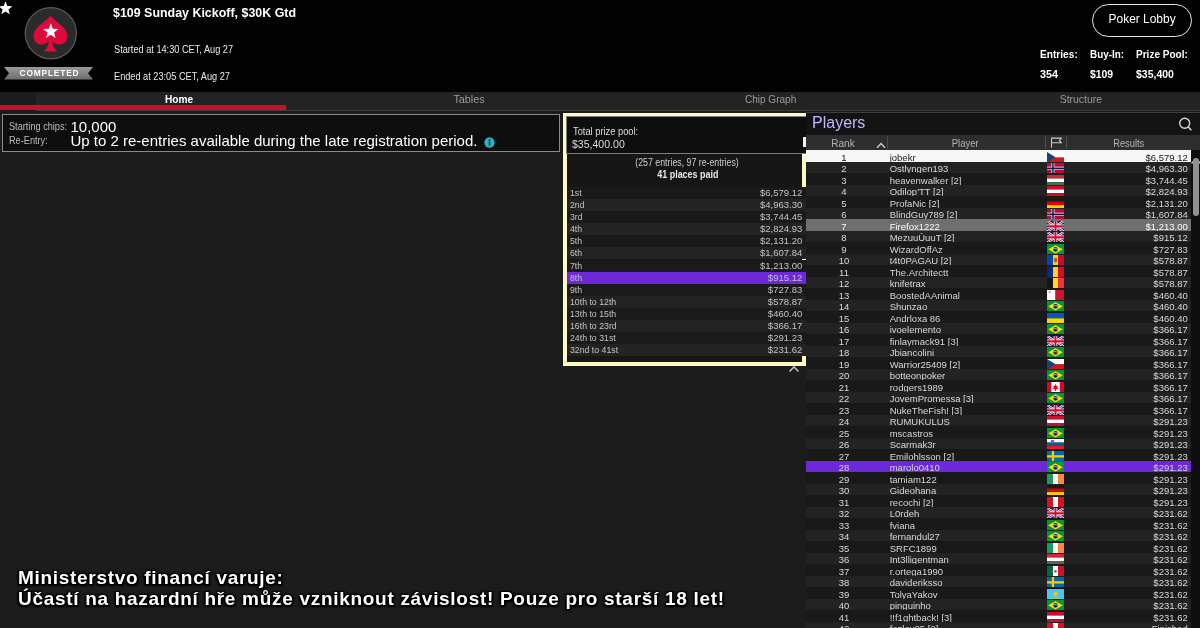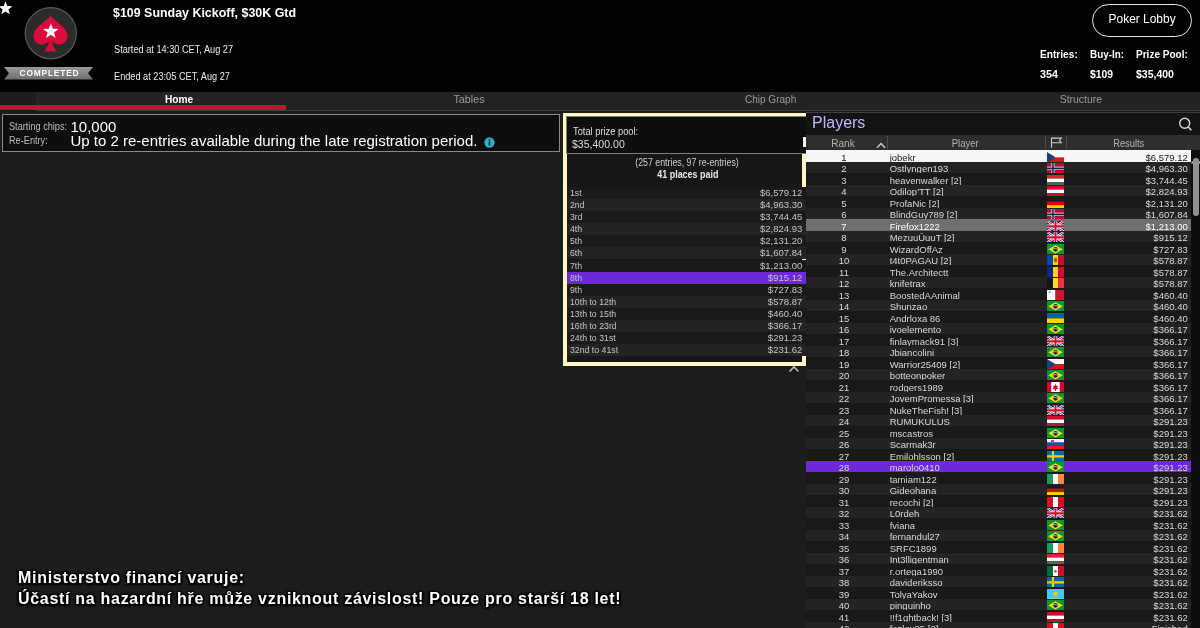--- a/index.html
+++ b/index.html
@@ -55,21 +55,21 @@
 .prank { position:absolute; left:0; width:76px; text-align:center; top:1.7px; line-height:11.5px; }
 .pname { position:absolute; left:83.7px; top:1.7px; white-space:nowrap; }
 .pflag { position:absolute; left:241px; top:1.3px; }
 .pres { position:absolute; right:3.3px; top:1.7px; }
 
 #sbar { position:absolute; left:385px; top:39.3px; width:9px; height:477.7px; background:#0e0e0e; }
 #sthumb { position:absolute; left:1.5px; top:8.2px; width:6.5px; height:58px; background:#919191;
   border-radius:3px; }
 
 
-#warn { position:absolute; left:18px; top:568.4px; color:#fff; font-weight:bold; font-size:16px;
+#warn { position:absolute; left:18px; top:568.4px; color:#fff; font-weight:bold; font-size:19px;
   line-height:20.2px; letter-spacing:0.7px;
   text-shadow:-1.5px -1.5px 1.5px #000, 1.5px -1.5px 1.5px #000, -1.5px 1.5px 1.5px #000, 1.5px 1.5px 1.5px #000; }
 </style></head>
 <body>
 <div id="page">
 
 <div id="hdr">
   <div class="abs" style="left:-3px;top:0px"><svg width="17" height="16" viewBox="0 0 17 16">
 <path d="M8.5,1.2 L10.3,6.0 L15.4,6.2 L11.4,9.4 L12.8,14.3 L8.5,11.5 L4.2,14.3 L5.6,9.4 L1.6,6.2 L6.7,6.0 Z" fill="#fff"></path>
 </svg></div>

